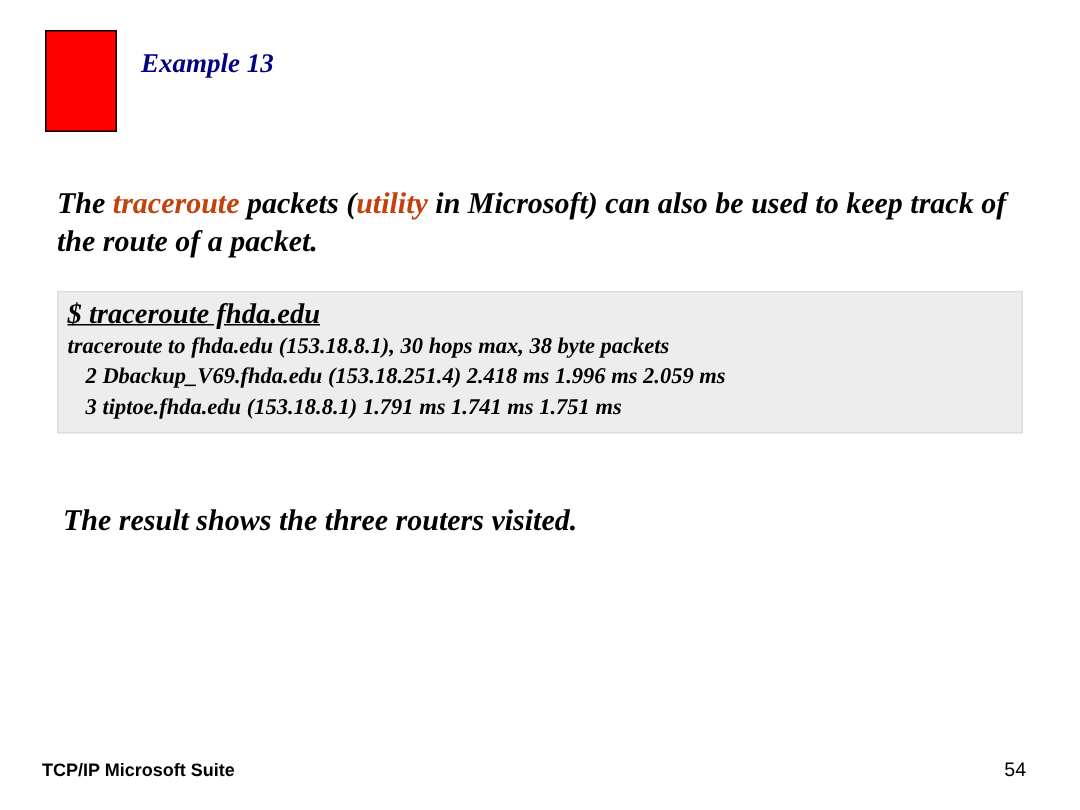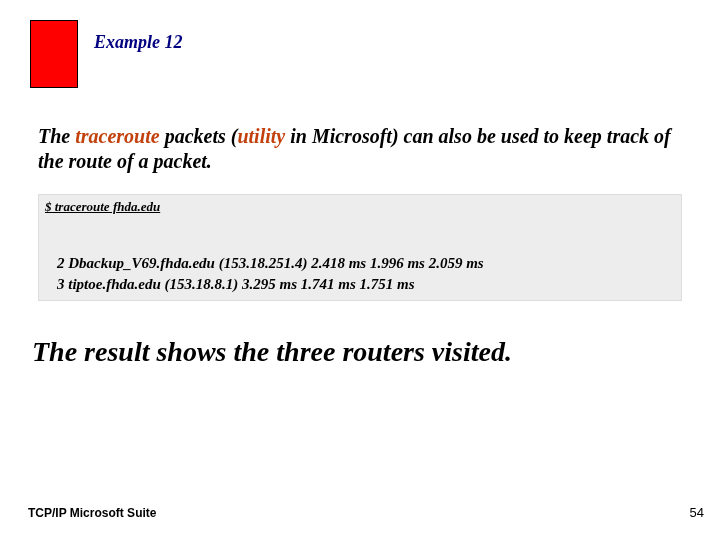--- a/index.html
+++ b/index.html
@@ -45,76 +45,76 @@
   .cmd-block {
     position: absolute;
     left: 38px;
     top: 194px;
     width: 644px;
     background: #ededed;
     border: 1px solid #ddd;
     padding: 4px 6px 6px 6px;
   }
   .cmd-line {
-    font-size: 13px;
+    font-size: 19px;
     font-style: italic;
     font-weight: bold;
     text-decoration: underline;
     color: #000;
-    margin-bottom: 18px;
+    margin-bottom: 0;
   }
   .out-lines {
     font-size: 15px;
     font-style: italic;
     font-weight: bold;
     line-height: 1.35;
     color: #000;
   }
   .out-lines .hop { padding-left: 12px; display: block; }
   .result {
     position: absolute;
-    left: 32px;
+    left: 42px;
     top: 336px;
     width: 640px;
-    font-size: 28px;
+    font-size: 20px;
     font-style: italic;
     font-weight: bold;
   }
   .footer-left {
     position: absolute;
     left: 28px;
     bottom: 20px;
     font-family: Arial, Helvetica, sans-serif;
     font-size: 12px;
     font-weight: bold;
   }
   .footer-right {
     position: absolute;
-    right: 16px;
+    right: 36px;
     bottom: 20px;
     font-family: Arial, Helvetica, sans-serif;
     font-size: 13px;
   }
 </style>
 </head>
 <body>
 
 <div class="red-box"></div>
 
-<div class="example-label">Example 12</div>
+<div class="example-label">Example 13</div>
 
 <div class="intro">
   <span>The </span><span class="tw">traceroute</span><span> packets (</span><span class="tw">utility</span><span> in Microsoft) can also be used to keep track of the route of a packet.</span>
 </div>
 
 <div class="cmd-block">
   <div class="cmd-line">$ traceroute fhda.edu</div>
   <div class="out-lines">
-    <br>
+    <span>traceroute to fhda.edu (153.18.8.1), 30 hops max, 38 byte packets</span><br>
     <span class="hop">2 Dbackup_V69.fhda.edu (153.18.251.4) 2.418 ms 1.996 ms 2.059 ms</span>
-    <span class="hop">3 tiptoe.fhda.edu (153.18.8.1) 3.295 ms 1.741 ms 1.751 ms</span>
+    <span class="hop">3 tiptoe.fhda.edu (153.18.8.1) 1.791 ms 1.741 ms 1.751 ms</span>
   </div>
 </div>
 
 <div class="result">The result shows the three routers visited.</div>
 
 <div class="footer-left">TCP/IP Microsoft Suite</div>
 <div class="footer-right">54</div>
 
 </body></html>

